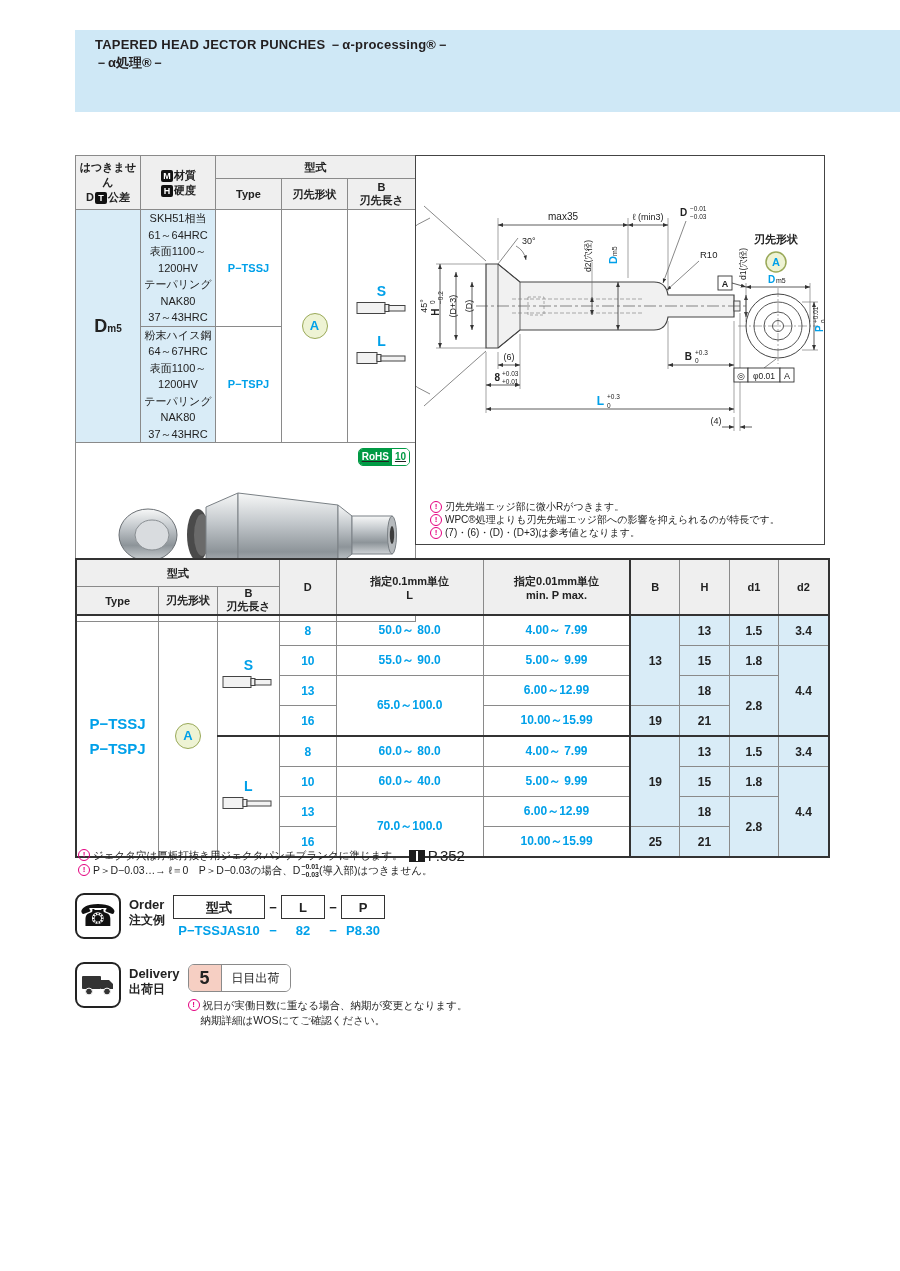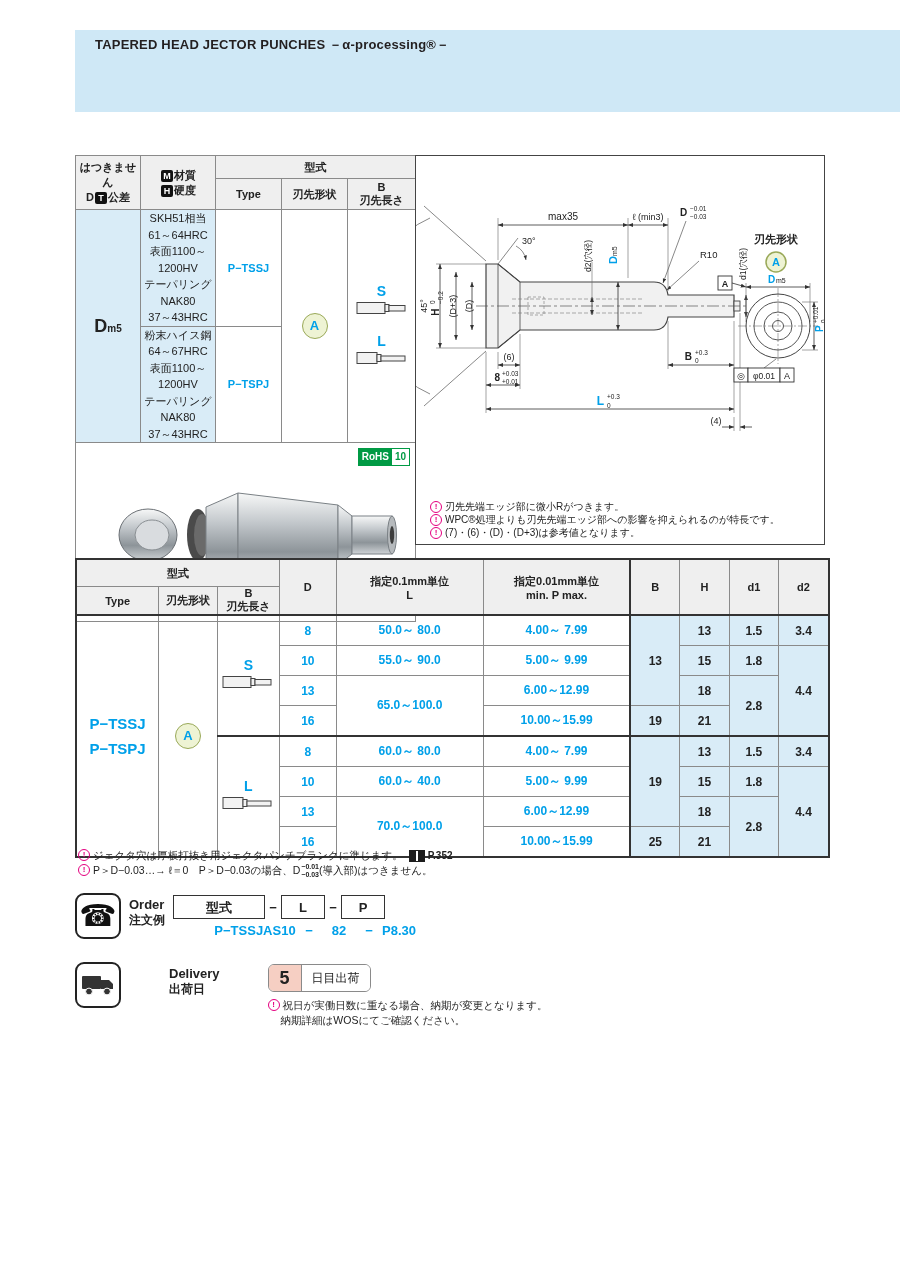--- a/index.html
+++ b/index.html
@@ -30,21 +30,21 @@
   .typecell{font-size:15px;}
   .sq{display:inline-block;width:12px;height:12px;line-height:12px;background:#111;color:#fff;
       font-size:9px;font-weight:bold;border-radius:2px;text-align:center;margin:0 1px;}
   .shank-big{font-size:18px;font-weight:bold;}
   .shank-sub{font-size:10px;font-weight:bold;}
   .badgeA{display:inline-block;width:24px;height:24px;line-height:24px;border-radius:50%;
           background:#eef3d4;border:1.5px solid #9aa959;color:#00a0e9;font-weight:bold;
           font-size:13px;text-align:center;}
   .photo-cell{height:178px;background:#fff;position:relative;}
   .rohs{position:absolute;top:5px;right:5px;display:inline-flex;border:1.5px solid #009a44;
-        border-radius:0;overflow:hidden;line-height:14px;}
+        border-radius:5px;overflow:hidden;line-height:14px;text-decoration:underline;}
   .rohs .r1{background:#009a44;color:#fff;font-size:10px;font-weight:bold;padding:1px 3px;}
   .rohs .r2{background:#fff;color:#009a44;font-size:10px;font-weight:bold;padding:1px 3px;}
 
   
   .shape{position:absolute;left:415px;top:155px;width:410px;height:390px;border:1.5px solid #444;
          box-sizing:border-box;background:#fff;}
   .shape-h{height:34px;line-height:34px;background:#efefef;border-bottom:1px solid #444;
            font-size:13px;font-weight:bold;text-align:center;}
   .shape svg text{font-family:"Liberation Sans","DejaVu Sans",sans-serif;}
   .notes{position:absolute;left:14px;bottom:5px;}
@@ -67,59 +67,60 @@
   
   .tolstack{display:inline-flex;flex-direction:column;font-size:7px;line-height:7.5px;
             font-weight:bold;vertical-align:middle;text-align:left;margin-left:1px;}
 
   
   .fnotes{position:absolute;left:78px;top:848px;}
   .fnotes .nline{font-size:10.5px;line-height:15px;}
   .book{display:inline-block;width:14px;height:10px;margin:2px 3px 0 6px;
         background:linear-gradient(90deg,#1d1d1d 44%,#fff 44%,#fff 56%,#1d1d1d 56%);
         border:1px solid #1d1d1d;}
-  .pref{font-weight:bold;font-size:10px;}
+  .pref{font-weight:normal;font-size:15px;}
 
   
   .order{position:absolute;left:75px;top:893px;display:flex;align-items:flex-start;}
   .icobox{width:46px;height:46px;border:2px solid #222;border-radius:9px;display:flex;
           align-items:center;justify-content:center;background:#fff;box-sizing:border-box;}
   .phoneg{font-size:30px;line-height:30px;color:#111;}
   .seclabel{margin:4px 8px 0 8px;font-weight:bold;}
   .seclabel .l1{font-size:13px;}
   .seclabel .l2{font-size:12px;}
   .codeboxes{margin-top:2px;}
   .cbrow{display:flex;align-items:center;}
   .cbox{height:24px;line-height:24px;border:1.5px solid #333;background:#fff;text-align:center;
         font-size:13px;font-weight:bold;box-sizing:border-box;}
   .cb-model{width:92px;}
   .cb-sm{width:44px;}
   .cdash{width:16px;text-align:center;font-weight:bold;font-size:13px;}
   .exrow{display:flex;align-items:center;margin-top:4px;}
   .exrow span{display:inline-block;text-align:center;font-size:13px;}
-  .ex-model{width:92px;margin-left:36px;}
+  .ex-model{width:92px;}
   .ex-sm{width:44px;}
 
-  .delivery{position:absolute;left:75px;top:962px;display:flex;align-items:flex-start;gap:40px;}
+  .delivery{position:absolute;left:75px;top:962px;display:flex;align-items:flex-start;}
   .daysbadge{display:inline-flex;border:1px solid #8a8a8a;border-radius:6px;overflow:hidden;
              margin-top:2px;}
   .daysbadge .num{width:32px;background:#f6cfc3;border-right:1px solid #8a8a8a;font-size:18px;
                   font-weight:bold;line-height:26px;text-align:center;}
   .daysbadge .txt{background:#fff;font-size:12px;line-height:26px;padding:0 10px;}
   .dnotes{margin-top:6px;}
   .dnotes .nline{font-size:10.5px;line-height:15px;}
   .dnote2{margin-left:13px;}
 </style>
 </head>
 <body>
 
 <div id="page">
 
   <div class="band">
     <div class="en">TAPERED HEAD JECTOR PUNCHES －α-processing®－</div>
+    <div class="sub">－α処理®－</div>
   </div>
 
   <table class="spec">
     <colgroup>
         <col style="width:65px">
         <col style="width:75px">
         <col style="width:66px">
         <col style="width:66px">
         <col style="width:68px">
       </colgroup>

